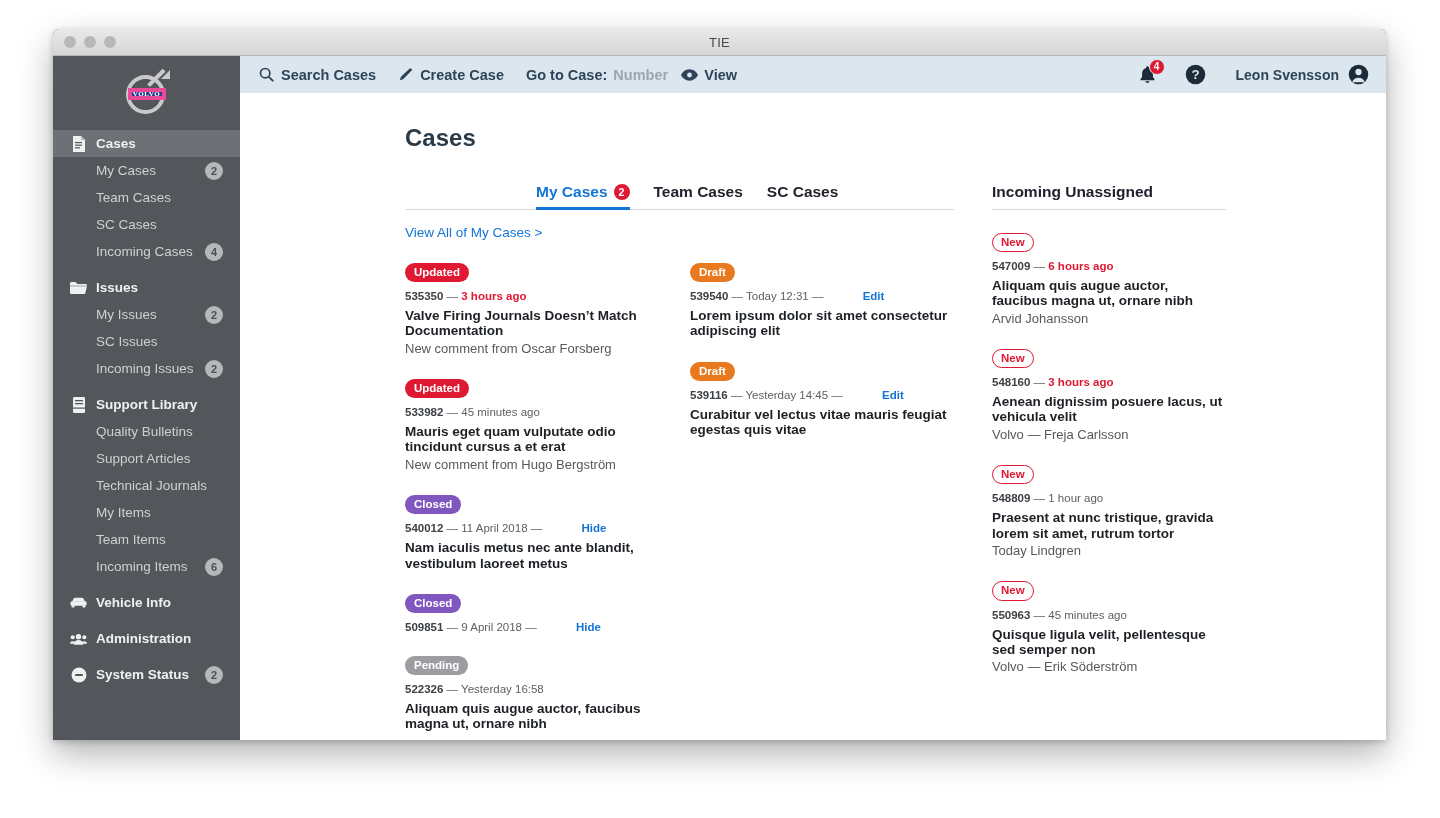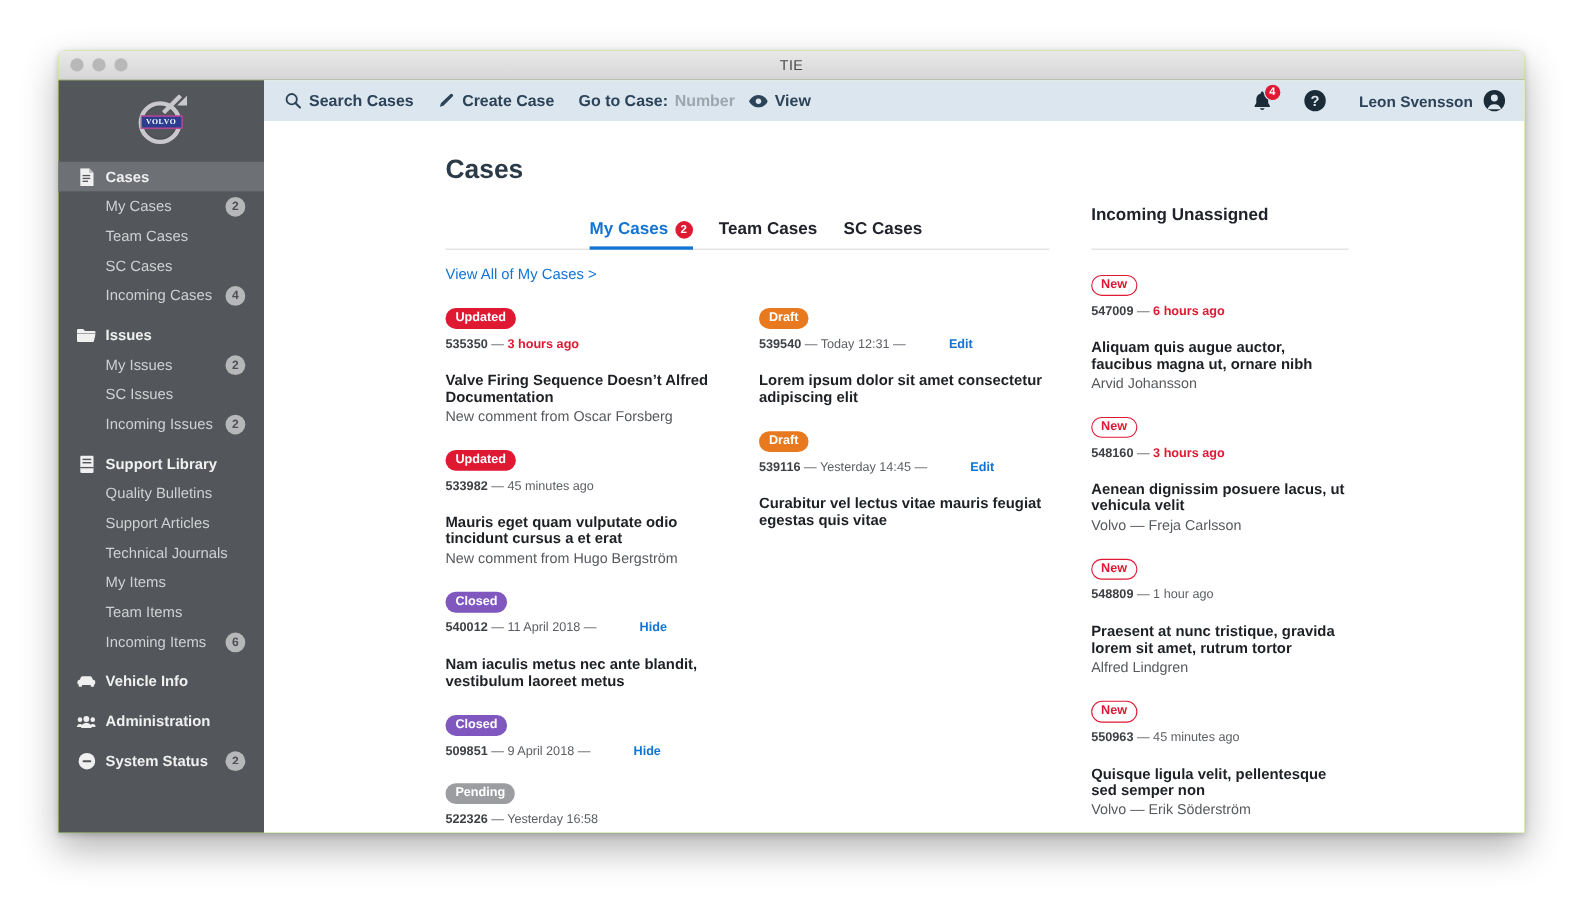--- a/index.html
+++ b/index.html
@@ -6,23 +6,23 @@
   html, body {
     width: 1440px; height: 818px;
     font-family: "Liberation Sans", sans-serif;
     background: #ffffff;
     overflow: hidden;
   }
   #page { position: relative; width: 1440px; height: 818px; background: #fff; }
 
   
   .window {
-    position: absolute; left: 53px; top: 46px;
+    position: absolute; left: 53px; top: 29px;
     width: 1333px; height: 711px;
-    background: #bef264;
+    background: #4d7c0f;
     box-shadow: 0 14px 34px rgba(0,0,0,0.30), 0 2px 6px rgba(0,0,0,0.18);
     overflow: hidden;
     border-radius: 6px 6px 0 0;
   }
   .titlebar {
     position: relative; height: 27px;
     background: linear-gradient(#e9e9e9, #d6d6d6);
     border-bottom: 1px solid #b6b6b6;
     display: flex; align-items: center;
   }
@@ -64,21 +64,21 @@
     content: ""; position: absolute; right: 0px; top: 0px;
     width: 0; height: 0;
     border-left: 9px solid transparent;
     border-bottom: 9px solid #c9c9cd;
     border-right: 0 solid transparent;
     transform: rotate(0deg);
   }
   .volvo-word {
     position: absolute; left: 5px; top: 19px;
     width: 38px; height: 12px; background: #2b3d8f;
-    border: 1px solid #ec4899;
+    border: 4px solid #ec4899;
     color: #fff; font-size: 7px; font-weight: bold; letter-spacing: .6px;
     display: flex; align-items: center; justify-content: center;
     font-family: "Liberation Serif", serif;
   }
 
   .nav-group-item, .nav-sub-item {
     display: flex; align-items: center;
     height: 27px;
     padding-left: 17px;
     font-size: 13.5px;
@@ -167,21 +167,21 @@
   .tab-badge {
     margin-left: 6px;
     min-width: 16px; height: 16px; border-radius: 8px;
     background: #e01933; color: #fff;
     font-size: 10.5px; font-weight: bold;
     display: flex; align-items: center; justify-content: center;
     padding: 0 4px;
   }
   .col-heading {
     font-size: 15.5px; font-weight: bold; color: #20232b;
-    padding-bottom: 21px; border-bottom: 1px solid #d9dbde;
+    padding-bottom: 8px; border-bottom: 1px solid #d9dbde;
     height: 32px; display: flex; align-items: flex-end;
   }
 
   .view-all {
     display: block; margin-top: 15px;
     font-size: 13.5px; color: #1274d4; text-decoration: none;
   }
 
   .card-cols { display: flex; margin-top: 22px; }
   .card-col { width: 270px; }
@@ -205,21 +205,21 @@
     padding: 2px 8px 3px;
   }
   .case-meta {
     margin-top: 8px; font-size: 11.5px; color: #5c5f63;
   }
   .case-num { font-weight: bold; color: #3d4044; }
   .case-time { color: #5c5f63; }
   .case-time.hot { color: #e01933; font-weight: bold; }
   .case-link { color: #1274d4; text-decoration: none; font-weight: bold; padding-left: 36px; }
   .case-title {
-    margin-top: 19px; font-size: 13.5px; font-weight: bold;
+    margin-top: 6px; font-size: 13.5px; font-weight: bold;
     color: #1d2024; line-height: 1.13;
   }
   .case-sub {
     margin-top: 2px; font-size: 13px; color: #56595d; line-height: 1.2;
   }
 
   svg { display: block; }
 </style>
 </head>
 <body>
@@ -440,39 +440,39 @@
                   <div class="tab">
                     <span>Team Cases</span>
                   </div>
                   <div class="tab">
                     <span>SC Cases</span>
                   </div>
                 </div>
               <a class="view-all" href="#">View All of My Cases &gt;</a>
               <div class="card-cols">
                 <div class="card-col" id="col-a">
-                    <div class="case-card"><span class="badge updated">Updated</span><div class="case-meta"><span class="case-num">535350</span><span> — </span><span class="case-time hot">3 hours ago</span></div><div class="case-title">Valve Firing Sequence Doesn’t Alfred Documentation</div><div class="case-sub">New comment from Oscar Forsberg</div></div>
+                    <div class="case-card"><span class="badge updated">Updated</span><div class="case-meta"><span class="case-num">535350</span><span> — </span><span class="case-time hot">3 hours ago</span></div><div class="case-title">Valve Firing Journals Doesn’t Match Documentation</div><div class="case-sub">New comment from Oscar Forsberg</div></div>
                     <div class="case-card"><span class="badge updated">Updated</span><div class="case-meta"><span class="case-num">533982</span><span> — </span><span class="case-time">45 minutes ago</span></div><div class="case-title">Mauris eget quam vulputate odio tincidunt cursus a et erat</div><div class="case-sub">New comment from Hugo Bergström</div></div>
                     <div class="case-card"><span class="badge closed">Closed</span><div class="case-meta"><span class="case-num">540012</span><span> — </span><span class="case-time">11 April 2018</span><span> — </span><a class="case-link" href="#">Hide</a></div><div class="case-title">Nam iaculis metus nec ante blandit, vestibulum laoreet metus</div></div>
                     <div class="case-card"><span class="badge closed">Closed</span><div class="case-meta"><span class="case-num">509851</span><span> — </span><span class="case-time">9 April 2018</span><span> — </span><a class="case-link" href="#">Hide</a></div></div>
                     <div class="case-card"><span class="badge pending">Pending</span><div class="case-meta"><span class="case-num">522326</span><span> — </span><span class="case-time">Yesterday 16:58</span></div><div class="case-title">Aliquam quis augue auctor, faucibus magna ut, ornare nibh</div></div>
                   </div>
                 <div class="card-col" id="col-b">
                     <div class="case-card"><span class="badge draft">Draft</span><div class="case-meta"><span class="case-num">539540</span><span> — </span><span class="case-time">Today 12:31</span><span> — </span><a class="case-link" href="#">Edit</a></div><div class="case-title">Lorem ipsum dolor sit amet consectetur adipiscing elit</div></div>
                     <div class="case-card"><span class="badge draft">Draft</span><div class="case-meta"><span class="case-num">539116</span><span> — </span><span class="case-time">Yesterday 14:45</span><span> — </span><a class="case-link" href="#">Edit</a></div><div class="case-title">Curabitur vel lectus vitae mauris feugiat egestas quis vitae</div></div>
                   </div>
               </div>
             </div>
 
             <div class="right-pane">
               <div class="col-heading">Incoming Unassigned</div>
               <div class="right-cards" id="col-c">
                   <div class="case-card"><span class="badge newout">New</span><div class="case-meta"><span class="case-num">547009</span><span> — </span><span class="case-time hot">6 hours ago</span></div><div class="case-title">Aliquam quis augue auctor, faucibus magna ut, ornare nibh</div><div class="case-sub">Arvid Johansson</div></div>
                   <div class="case-card"><span class="badge newout">New</span><div class="case-meta"><span class="case-num">548160</span><span> — </span><span class="case-time hot">3 hours ago</span></div><div class="case-title">Aenean dignissim posuere lacus, ut vehicula velit</div><div class="case-sub">Volvo — Freja Carlsson</div></div>
-                  <div class="case-card"><span class="badge newout">New</span><div class="case-meta"><span class="case-num">548809</span><span> — </span><span class="case-time">1 hour ago</span></div><div class="case-title">Praesent at nunc tristique, gravida lorem sit amet, rutrum tortor</div><div class="case-sub">Alfred Lindgren</div></div>
+                  <div class="case-card"><span class="badge newout">New</span><div class="case-meta"><span class="case-num">548809</span><span> — </span><span class="case-time">1 hour ago</span></div><div class="case-title">Praesent at nunc tristique, gravida lorem sit amet, rutrum tortor</div><div class="case-sub">Today Lindgren</div></div>
                   <div class="case-card"><span class="badge newout">New</span><div class="case-meta"><span class="case-num">550963</span><span> — </span><span class="case-time">45 minutes ago</span></div><div class="case-title">Quisque ligula velit, pellentesque sed semper non</div><div class="case-sub">Volvo — Erik Söderström</div></div>
                 </div>
             </div>
 
           </div>
         </div>
 
       </section>
     </div>
   </div>

